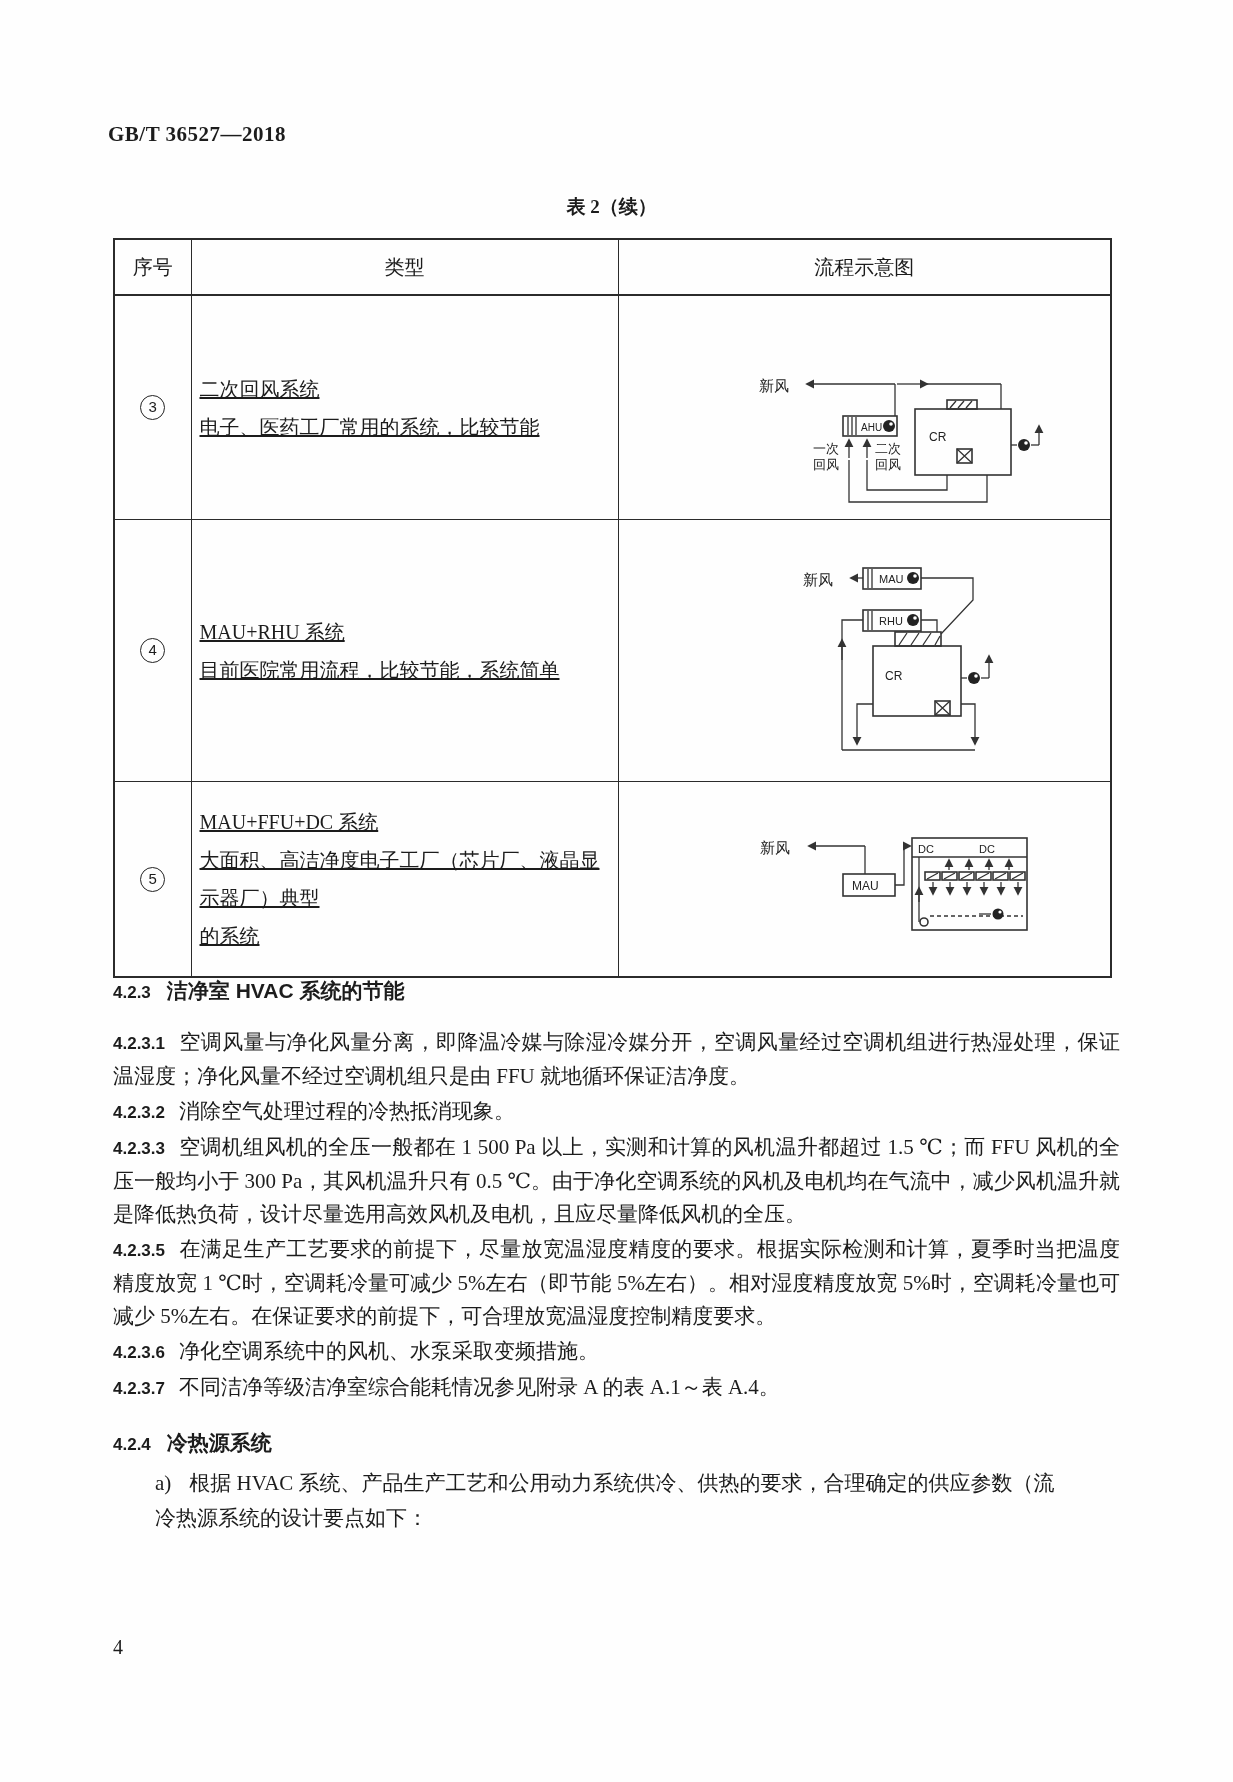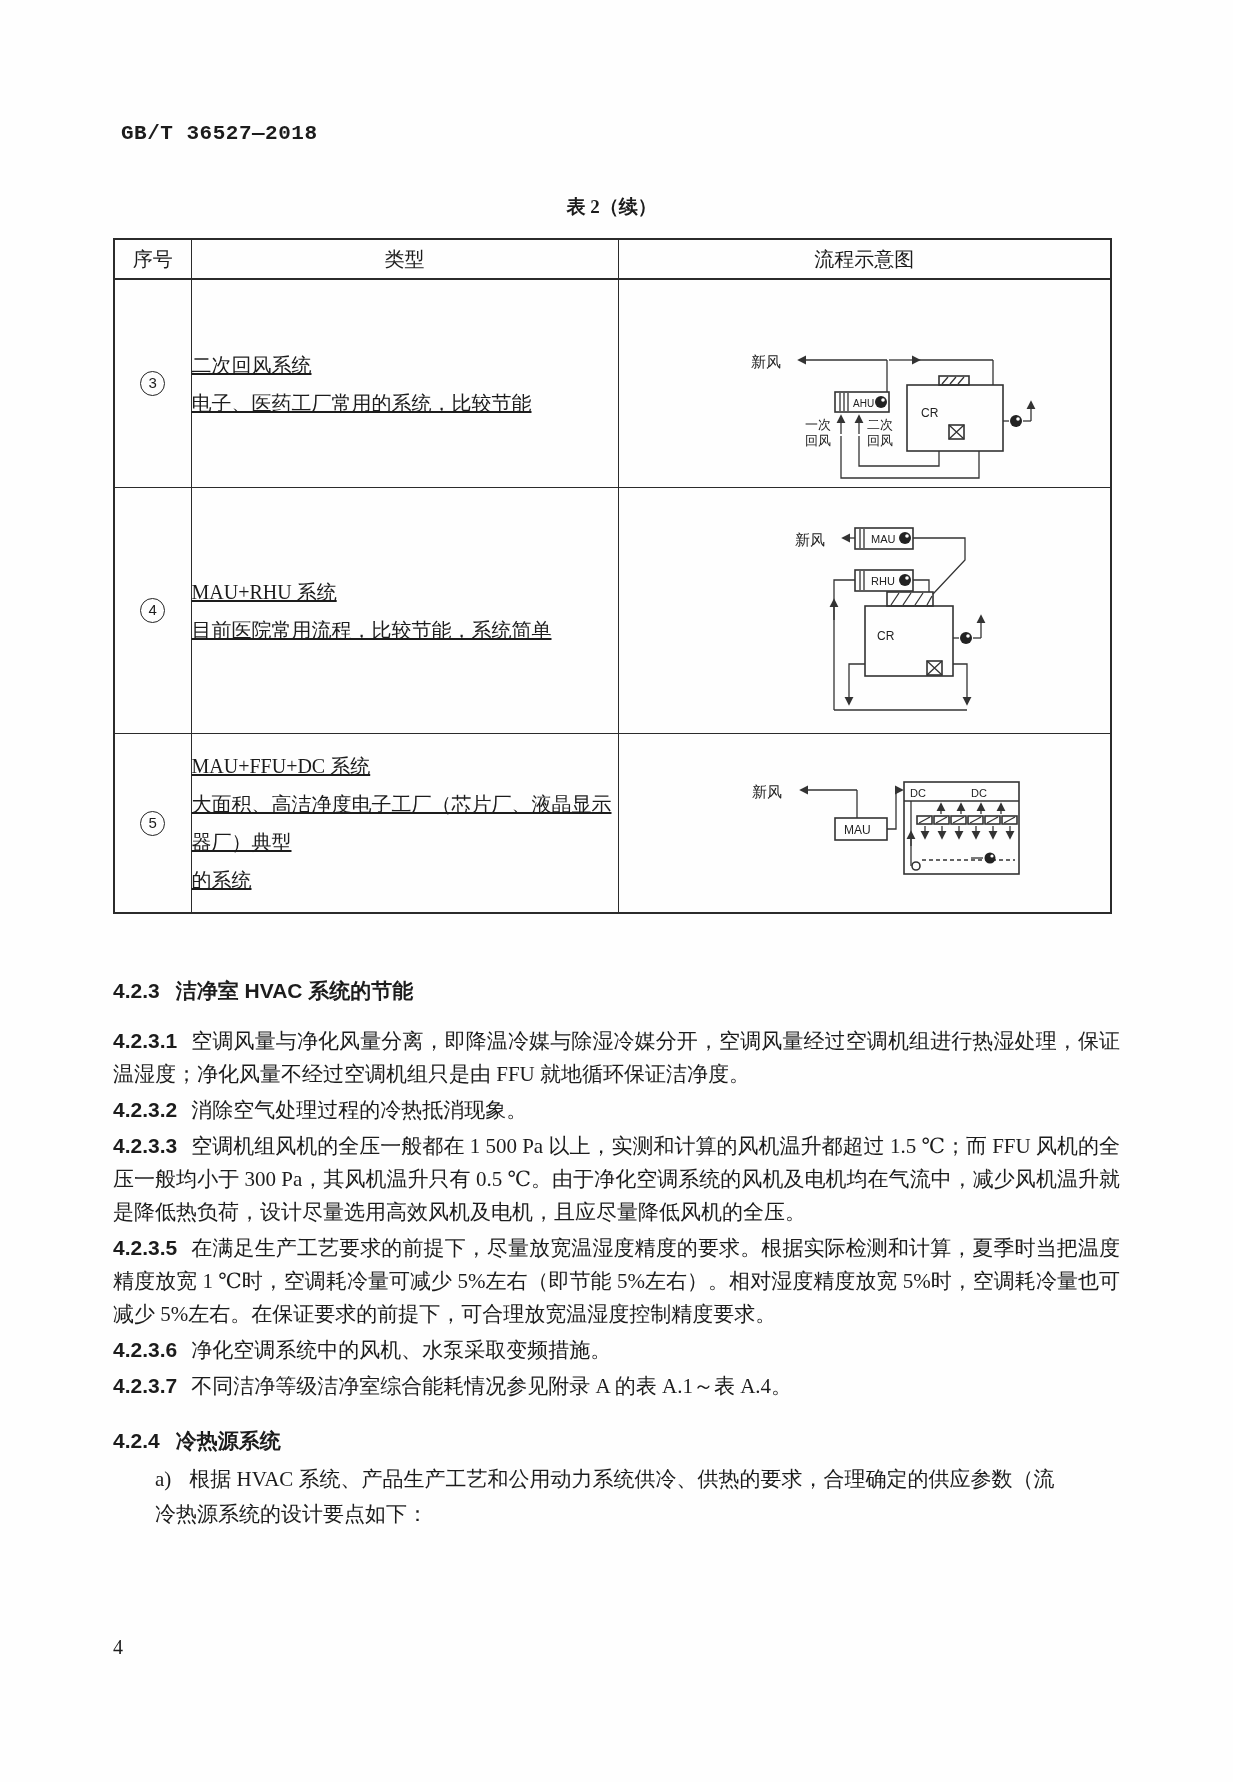--- a/index.html
+++ b/index.html
@@ -3,35 +3,35 @@
 <meta charset="utf-8">
 <style>
   html,body{margin:0;padding:0;background:#ddd;}
   .page{
     position:relative;width:1233px;height:1782px;margin:0 auto;
     background:#fefefe;color:#1c1c1c;
     font-family:"Liberation Serif","DejaVu Serif",serif;
     overflow:hidden;
   }
   .doc-number{
-    position:absolute;left:121px;top:122px;
-    font-family:Liberation Mono, monospace;
+    position:absolute;left:108px;top:122px;
+    font-family:Liberation Serif, serif;
     font-weight:bold;font-size:21px;letter-spacing:.5px;
   }
   .table-caption{
     position:absolute;left:113px;top:194px;width:997px;
     text-align:center;font-weight:bold;font-size:19px;
   }
   table.std-table{
     position:absolute;left:113px;top:238px;width:997px;
     border-collapse:collapse;table-layout:fixed;
     border:2px solid #2b2b2b;
   }
   table.std-table th,table.std-table td{
-    border:1px solid #2b2b2b;padding:0;vertical-align:middle;
+    border:1px solid #2b2b2b;padding:8px;vertical-align:middle;
   }
   table.std-table thead th{
     height:38px;font-weight:normal;font-size:20px;text-align:center;
     border-bottom:2px solid #2b2b2b;
   }
   tr.row-a td{height:207px;}
   tr.row-b td{height:245px;}
   tr.row-c td{height:178px;}
   td.no-cell{text-align:center;}
   .circ{
@@ -46,21 +46,21 @@
   .dbox{stroke:#333;stroke-width:1.6;fill:none;}
   .dtxt-cn{font-family:"Liberation Serif","DejaVu Serif",serif;fill:#222;}
   .dtxt-en{font-family:"Liberation Sans","DejaVu Sans",sans-serif;fill:#222;}
   .body-block{
     position:absolute;left:113px;top:962px;width:1007px;
     font-size:21px;line-height:33px;text-align:justify;
   }
   .para{margin:0 0 2px 0;}
   .secnum{
     font-family:"Liberation Sans","DejaVu Sans",sans-serif;
-    font-weight:bold;font-size:21px;margin-right:14px;white-space:nowrap;
+    font-weight:bold;font-size:17px;margin-right:14px;white-space:nowrap;
   }
   .heading{
     font-family:"Liberation Sans","DejaVu Sans",sans-serif;
     font-weight:bold;font-size:21px;
   }
   .heading .secnum{margin-right:16px;}
   .h423{margin:12px 0 17px 0;}
   .h424{margin:21px 0 6px 0;}
   .intro-line{padding-left:42px;margin:0 0 2px 0;}
   .list-item{padding-left:42px;}

